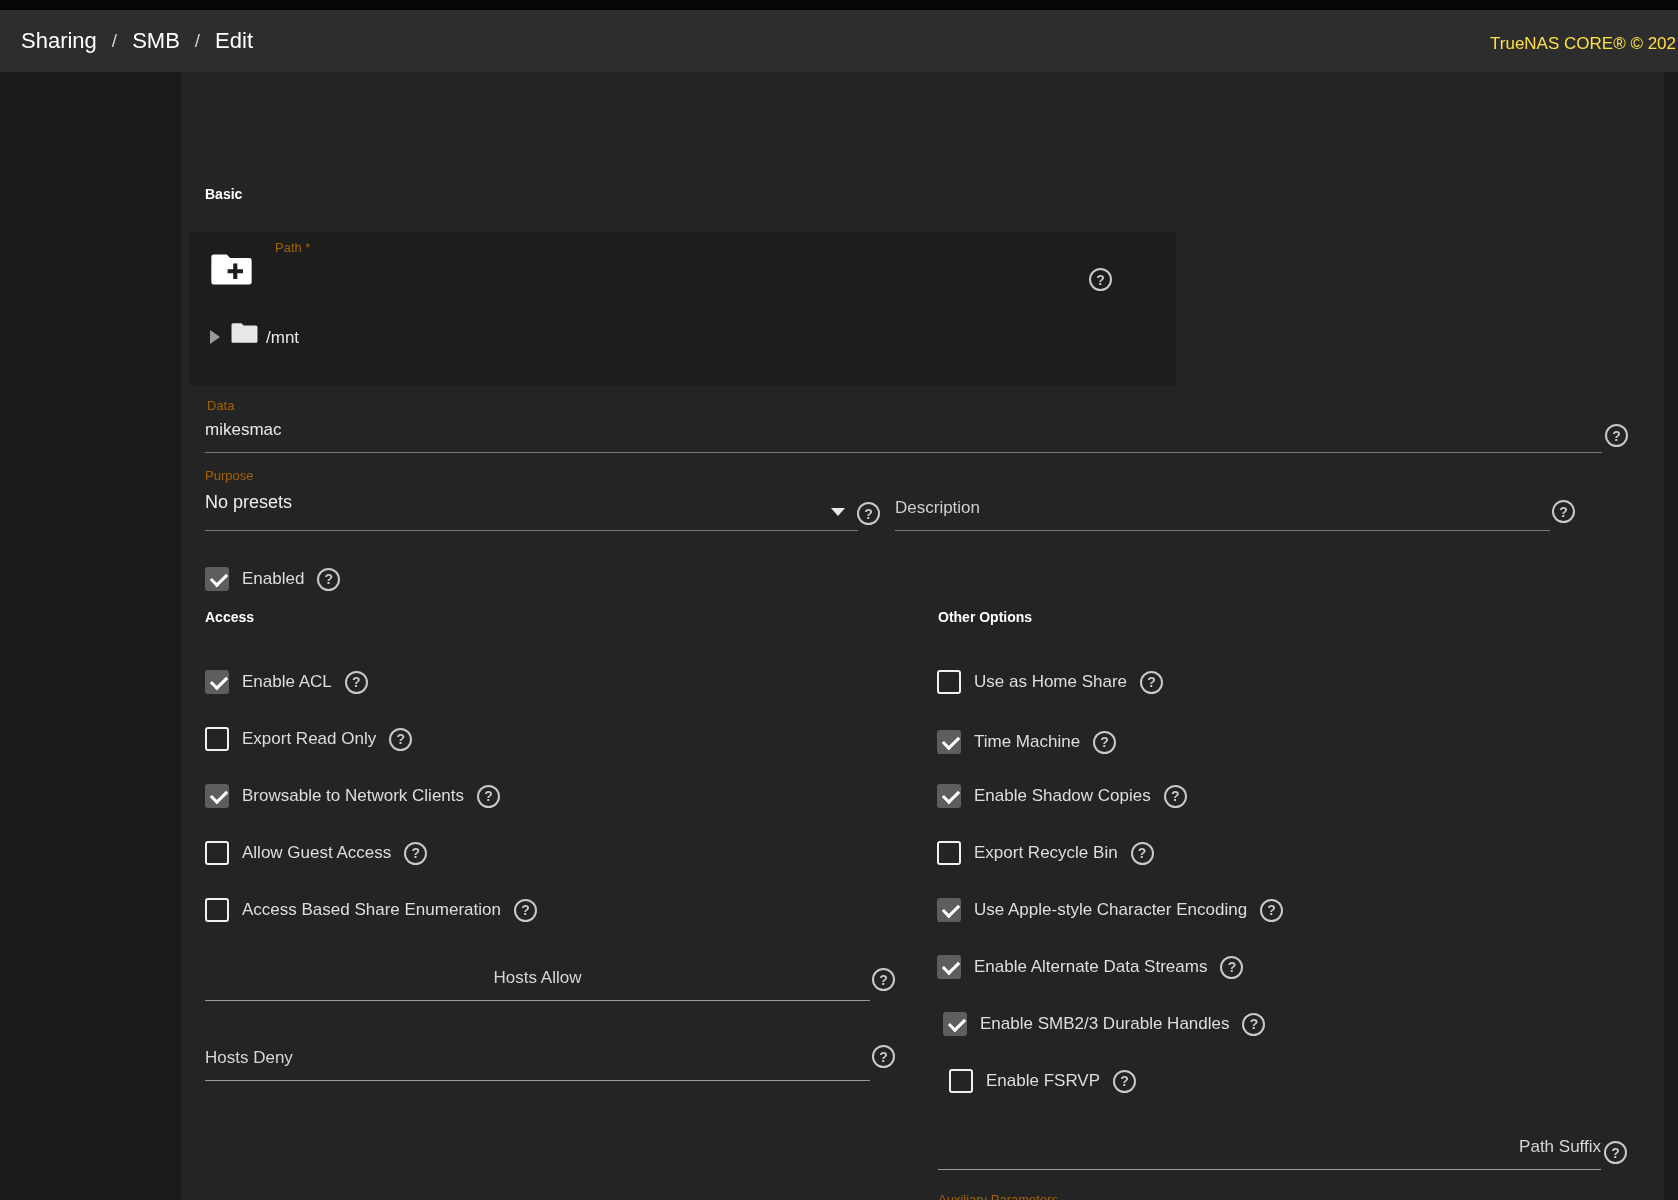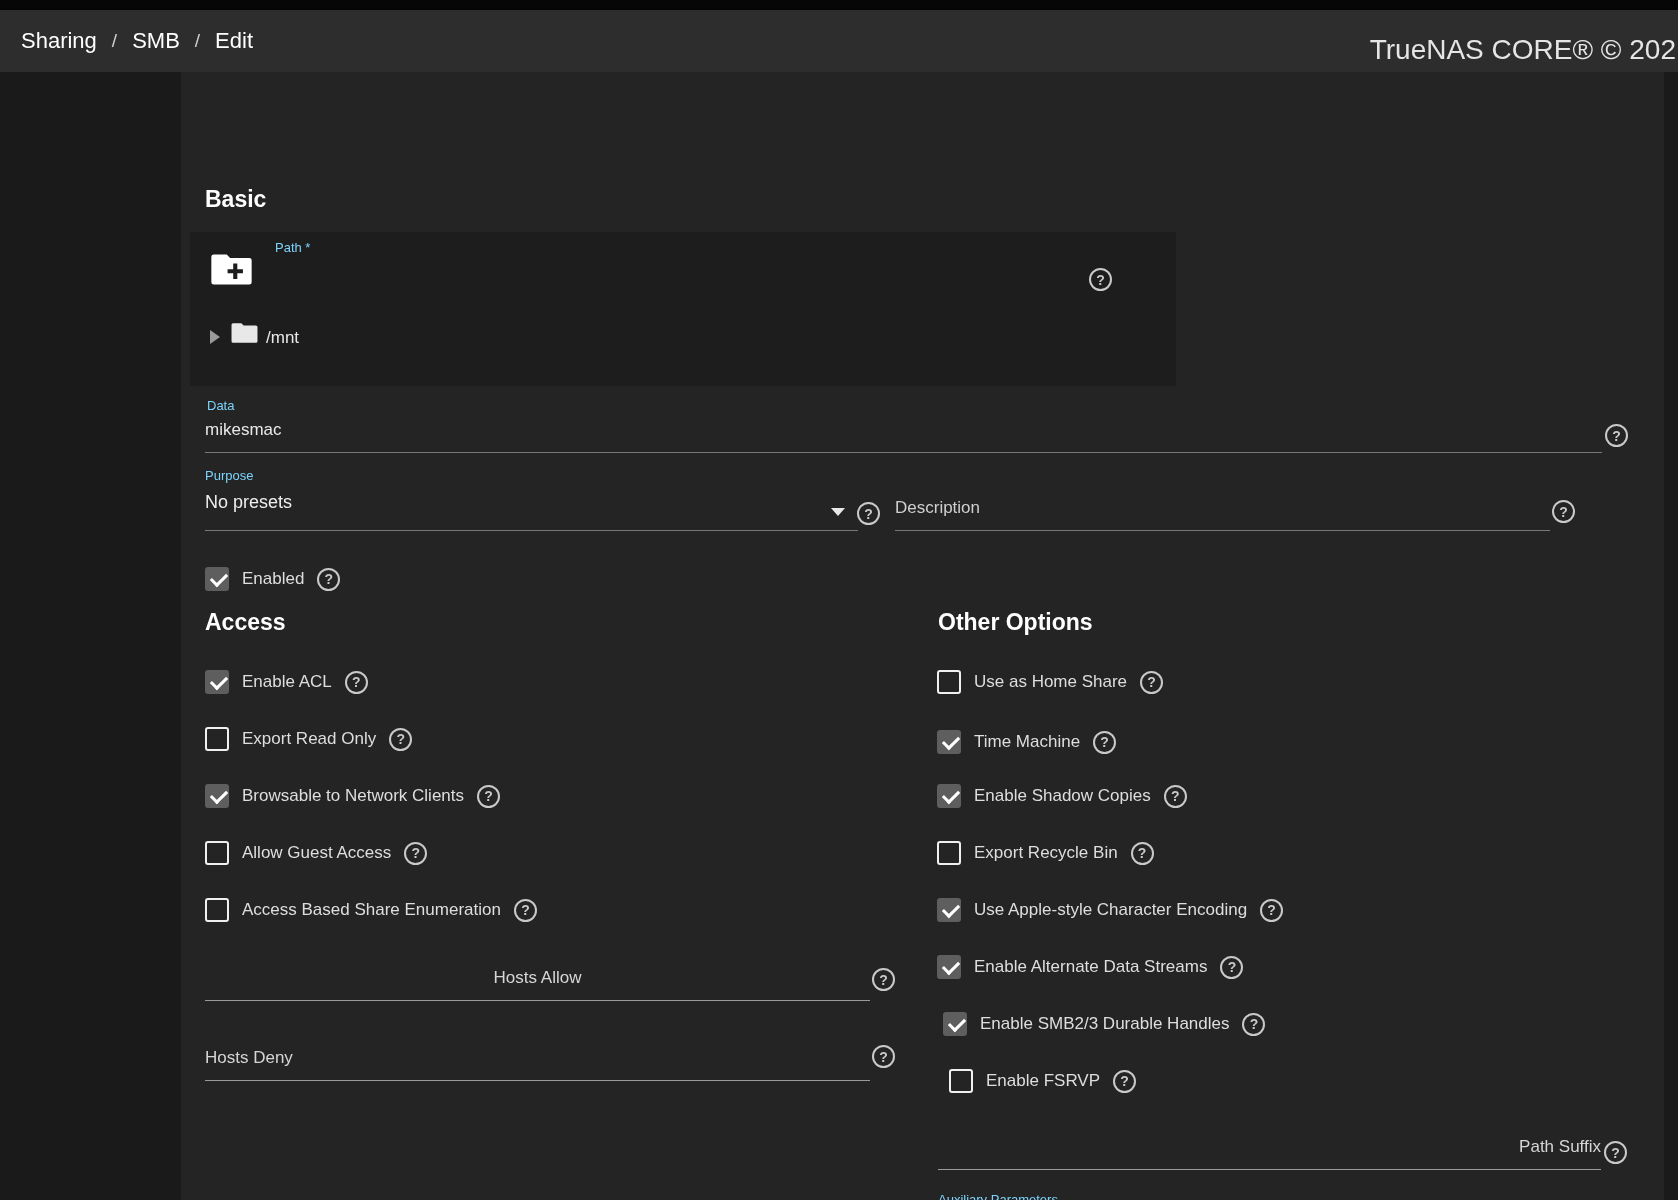--- a/index.html
+++ b/index.html
@@ -11,26 +11,26 @@
   }
   
   .titlebar-black{position:absolute;left:0;top:0;width:100%;height:10px;background:#060606;}
   .toolbar{
     position:absolute;left:0;top:10px;width:100%;height:62px;background:#2d2d2d;
     display:flex;align-items:center;overflow:hidden;
     box-shadow:0 2px 4px rgba(0,0,0,.35);
   }
   .breadcrumb{display:flex;align-items:center;gap:15px;padding-left:21px;font-size:22px;color:#ffffff;}
   .breadcrumb .sep{color:#cfcfcf;font-size:19px;}
-  .brand{position:absolute;right:2px;top:24px;font-size:28px;color:#e5e5e5;white-space:nowrap;}
+  .brand{position:absolute;right:2px;top:24px;font-size:17px;color:#fde047;white-space:nowrap;}
   
   .page{position:absolute;left:0;top:72px;width:1678px;height:1128px;background:#1a1a1a;}
   .card{position:absolute;left:181px;top:0;width:1483px;height:1128px;background:#242424;}
-  .section-heading{position:absolute;font-size:23px;font-weight:bold;color:#ffffff;}
-  .mini-label{position:absolute;font-size:13px;color:#7dd3fc;}
+  .section-heading{position:absolute;font-size:14px;font-weight:bold;color:#ffffff;}
+  .mini-label{position:absolute;font-size:13px;color:#a16207;}
   .txt-input{
     position:absolute;background:transparent;border:none;outline:none;
     border-bottom:1px solid #787878;color:#e8e8e8;font-size:17px;
     font-family:"Liberation Sans","DejaVu Sans",sans-serif;
     padding:0 0 9px 0;height:27px;
   }
   .txt-input::placeholder{color:#cfcfcf;opacity:1;}
   .bright-line::placeholder{color:#d6d6d6;}
   .bright-line{border-bottom-color:#9a9a9a;}
   

